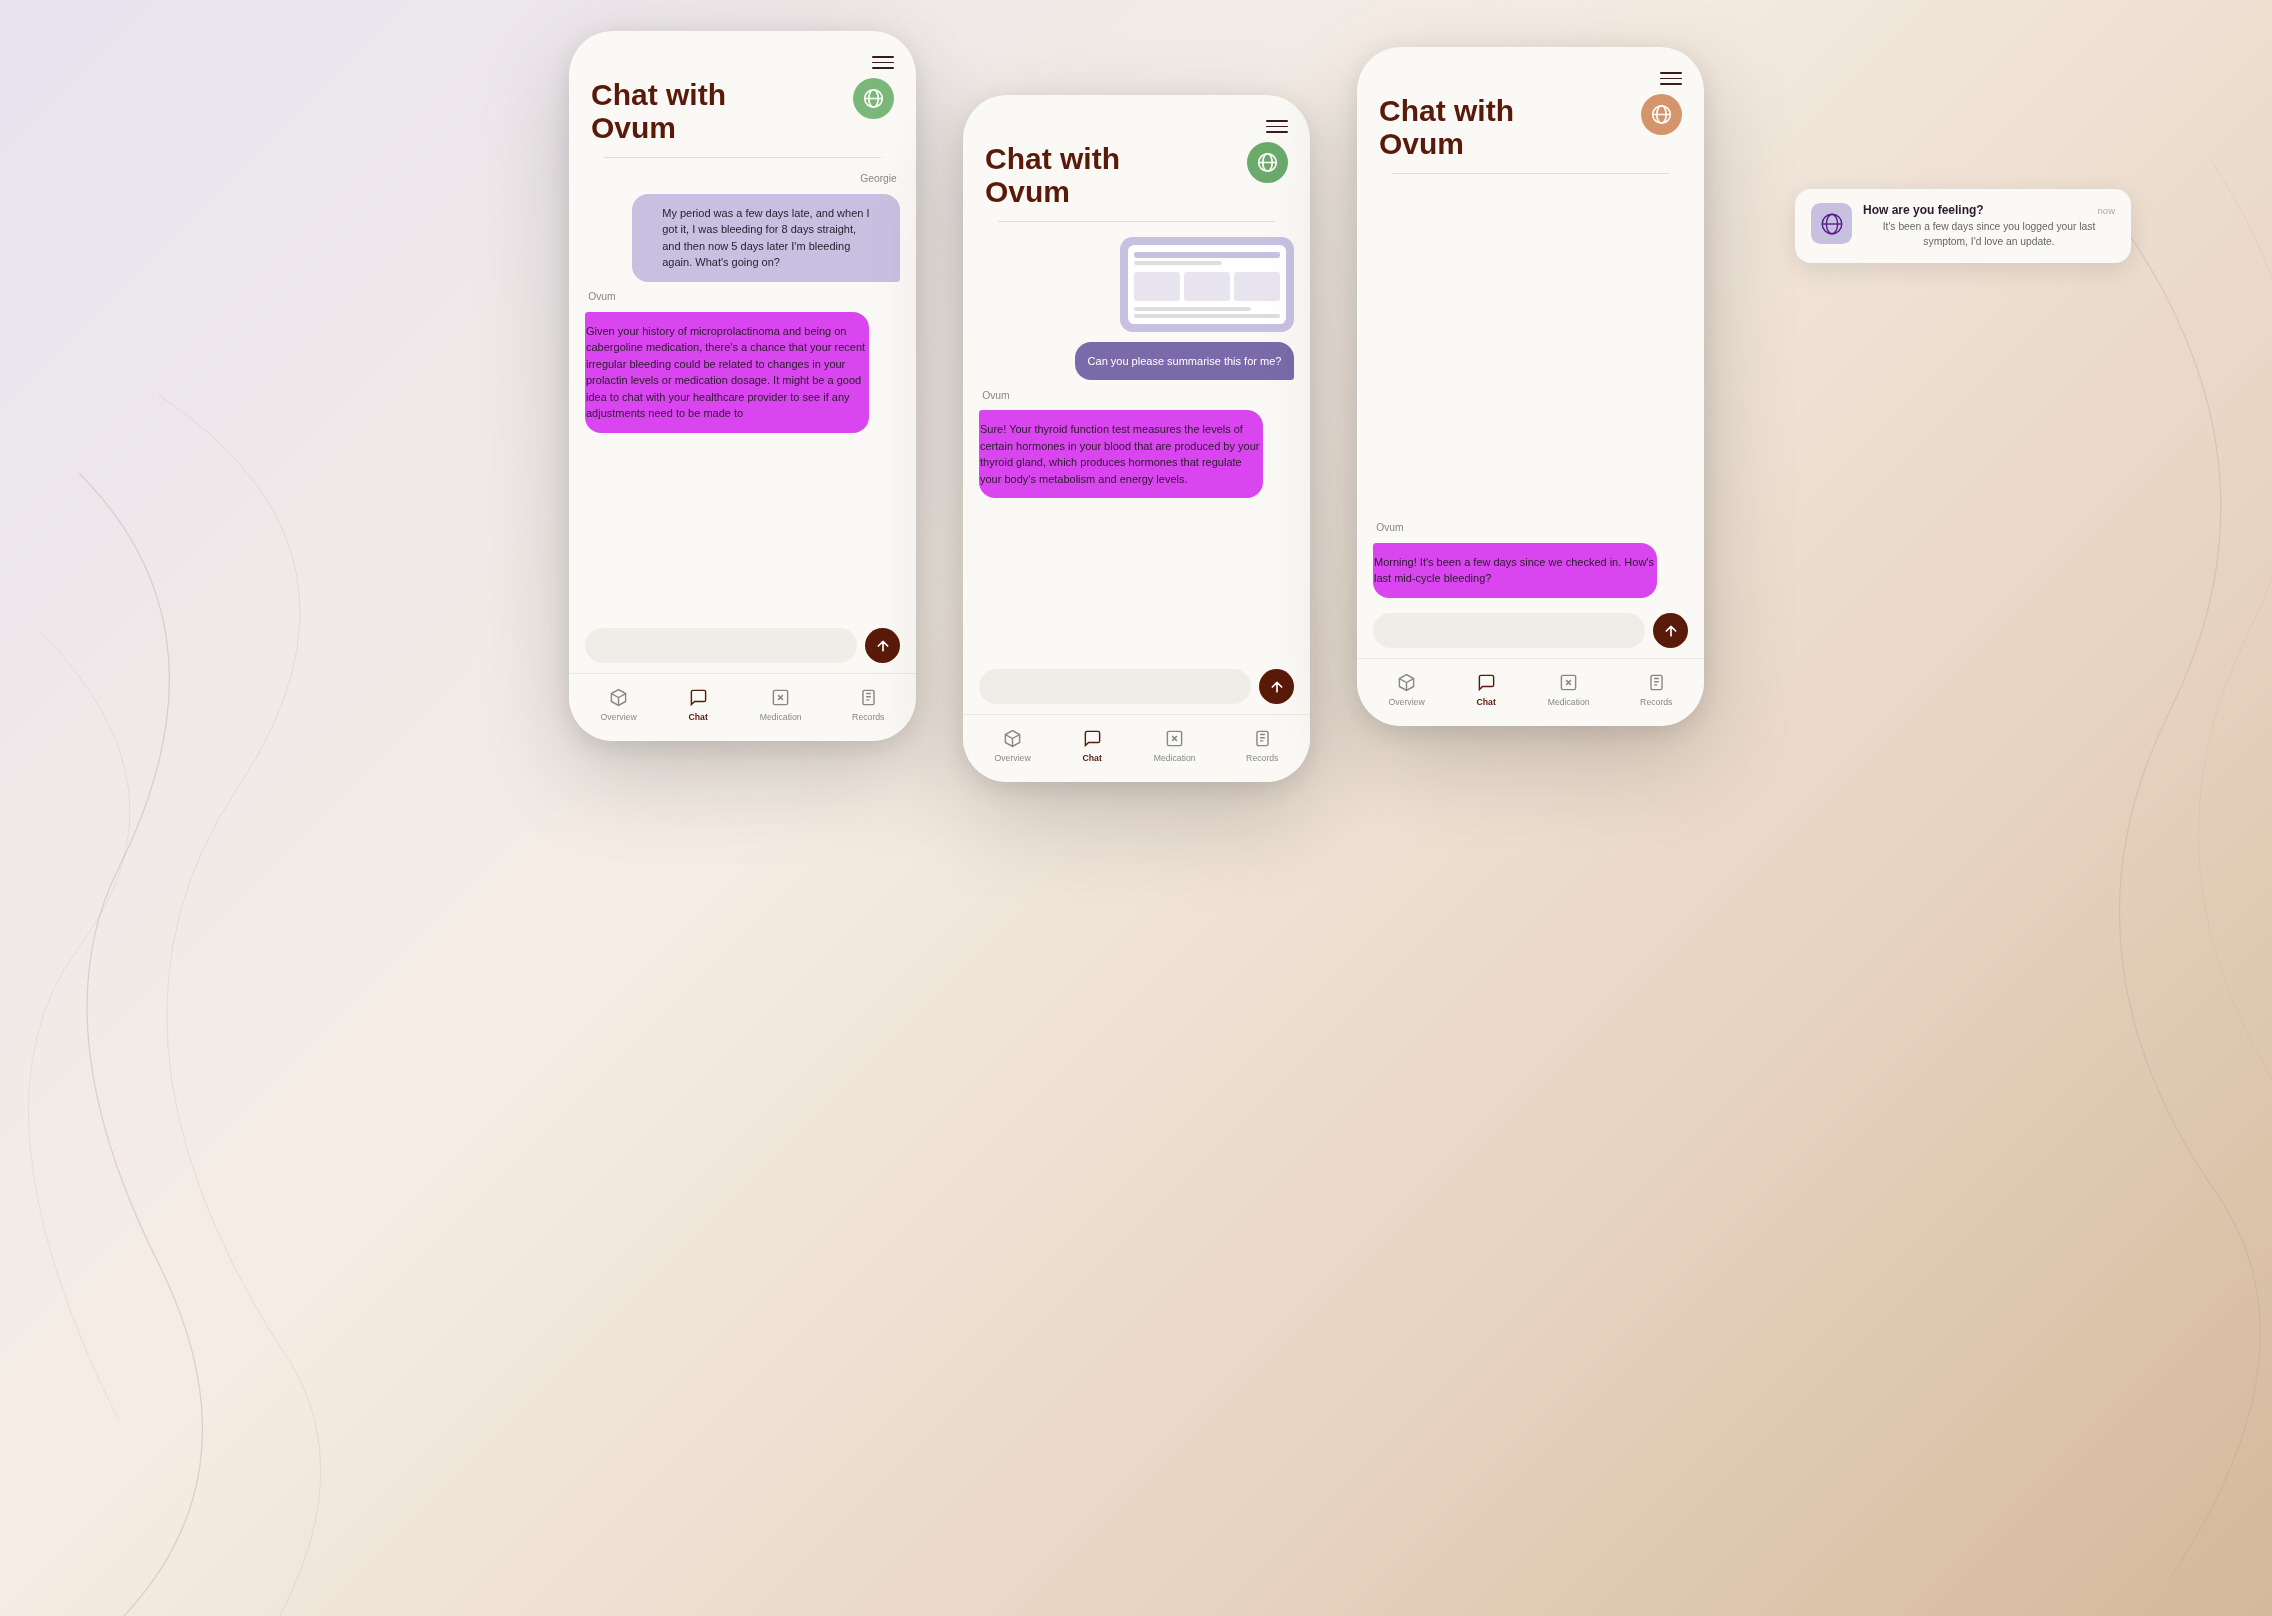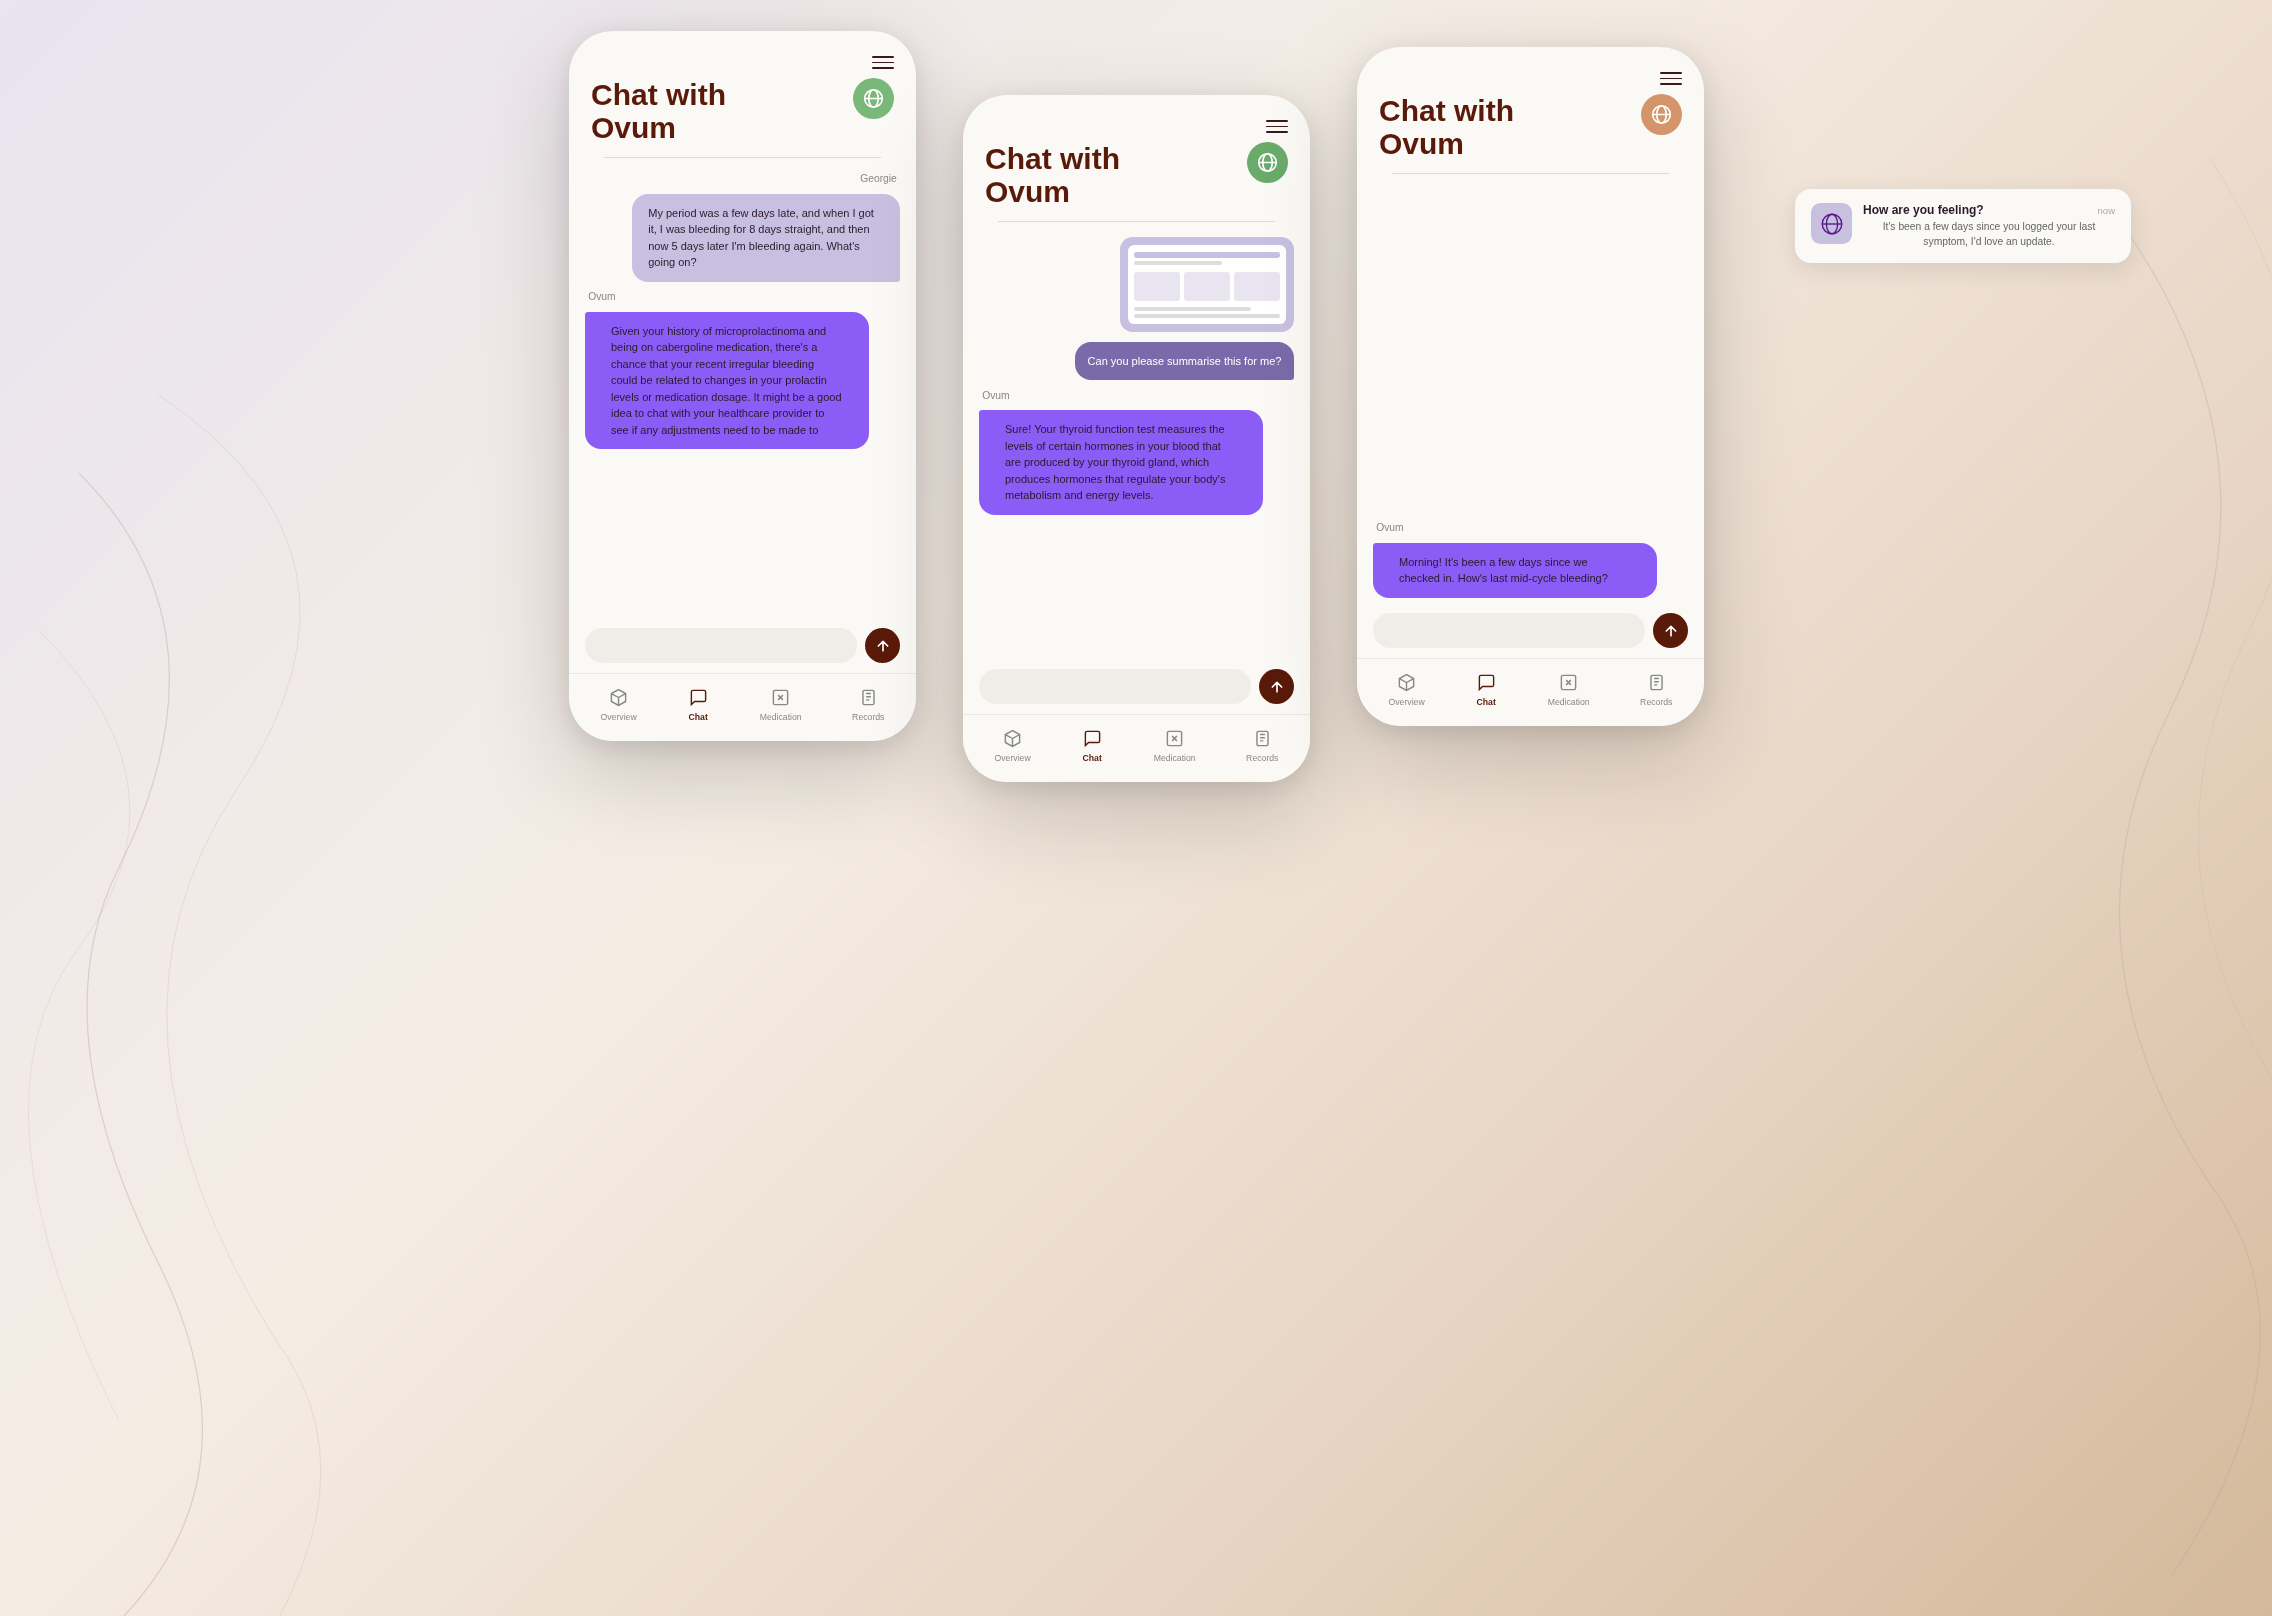--- a/index.html
+++ b/index.html
@@ -135,32 +135,32 @@
     .sender-label-left {
       font-size: 10.3px;
       color: #888;
       text-align: left;
       padding-left: 3.2px;
     }
 
     .bubble-user {
       background: #c8c0e0;
       border-radius: 16px 16px 3.2px 16px;
-      padding: 11px 16px;
+      padding: 11px 30px;
       font-size: 11px;
       color: #2a1a2a;
       line-height: 1.5;
       align-self: flex-end;
       max-width: 85%;
     }
 
     .bubble-ai {
-      background: #8b5cf6;
+      background: #d946ef;
       border-radius: 3.2px 16px 16px 16px;
-      padding: 11px 26px;
+      padding: 11px 1px;
       font-size: 11px;
       color: #2a1a2a;
       line-height: 1.5;
       align-self: flex-start;
       max-width: 90%;
     }
 
     .bubble-user-purple {
       background: #7a6aaa;
       border-radius: 16px 16px 3.2px 16px;

